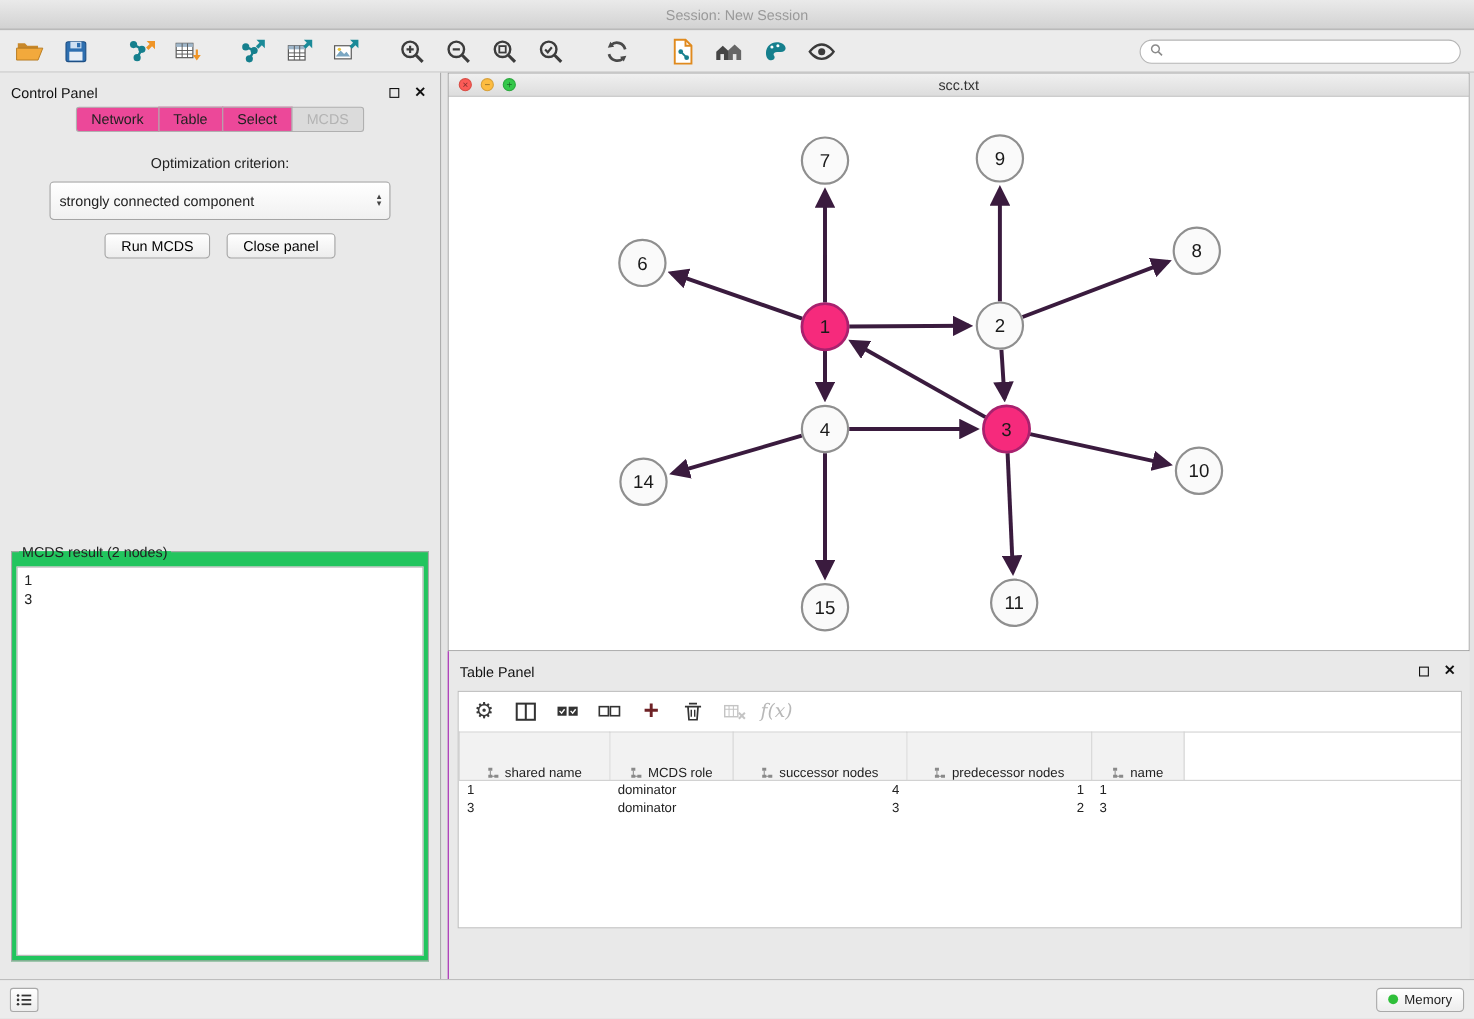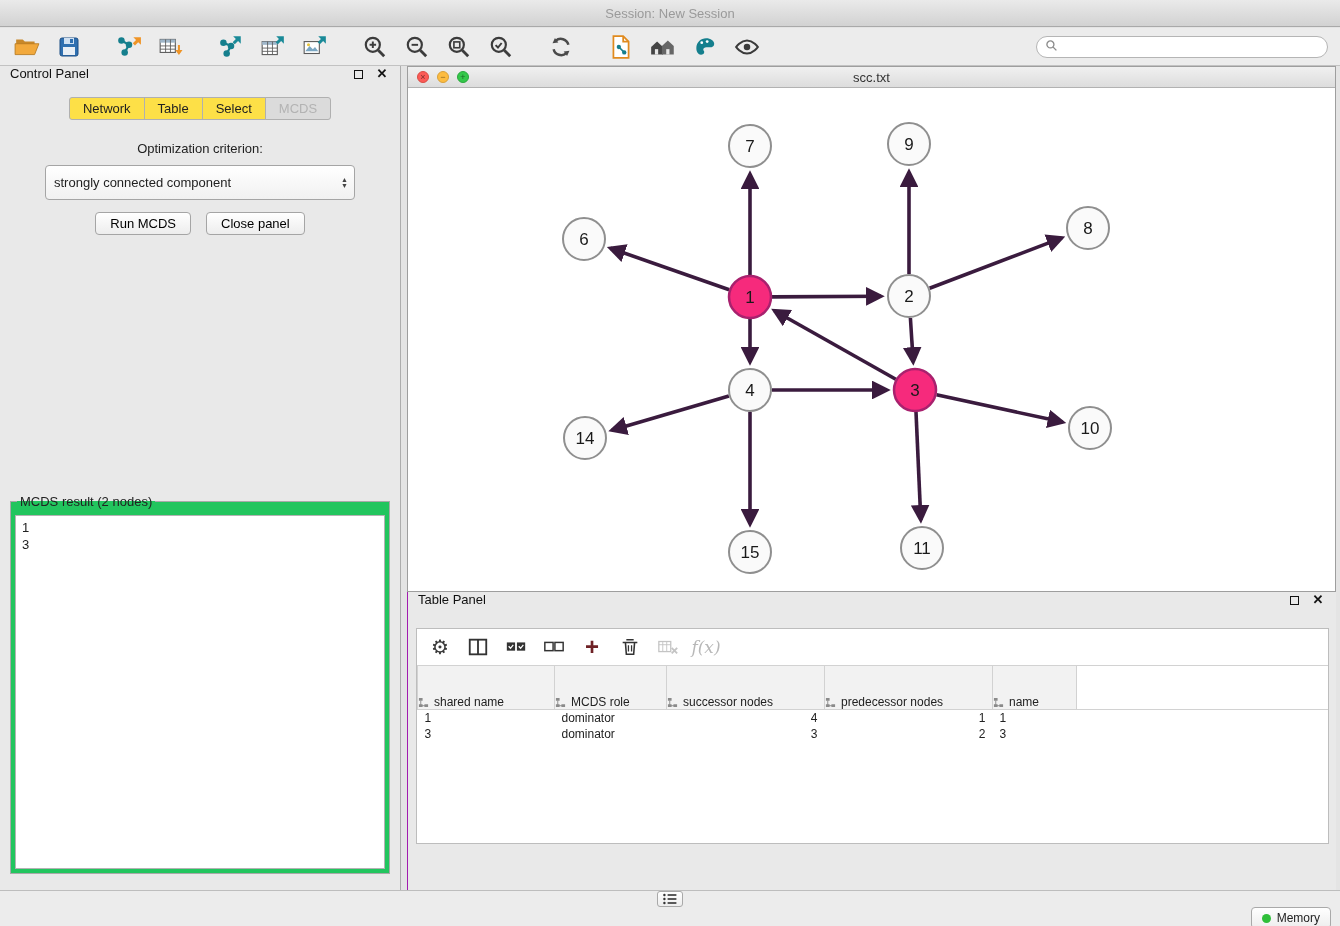--- a/index.html
+++ b/index.html
@@ -16,27 +16,27 @@
   .toolbar{position:absolute;left:0;top:28px;right:0;height:38px;background:#ececec;
     border-bottom:1px solid #c2c2c2;display:flex;align-items:center;padding:0 12px;}
   .tb-icon{width:30px;height:30px;display:flex;align-items:center;justify-content:center;cursor:pointer;flex:0 0 auto;}
   .gap-s{margin-left:12px;} .gap-g{margin-left:30px;}
   .search{margin-left:auto;width:292px;height:22px;border:1px solid #b5b5b5;border-radius:12px;
     background:#fff;display:flex;align-items:center;padding:0 8px;gap:5px;}
   .search input{border:none;outline:none;flex:1;font-size:12px;background:transparent;font-family:"Liberation Sans",sans-serif;}
 
   
   .control-panel{position:absolute;left:0;top:66px;width:401px;height:824px;background:#e9e9e9;border-right:1px solid #adadad;}
-  .panel-header{height:26px;display:flex;align-items:flex-start;padding:0 10px;gap:8px;}
+  .panel-header{height:26px;display:flex;align-items:flex-end;padding:0 10px;gap:8px;}
   .panel-title{flex:1;font-size:13px;color:#111;}
   .panel-btn{width:16px;height:16px;display:flex;align-items:center;justify-content:center;cursor:pointer;color:#111;}
   .float-glyph{width:9px;height:9px;border:1.5px solid #111;display:inline-block;}
   .close-glyph{font-size:13px;font-weight:bold;line-height:14px;}
   .cp-tabs{display:flex;justify-content:center;margin-top:5px;}
-  .cp-tab{padding:3px 13px;background:#fde047;border:1px solid #b0b0b0;margin-left:-1px;cursor:pointer;}
+  .cp-tab{padding:3px 13px;background:#ec4899;border:1px solid #b0b0b0;margin-left:-1px;cursor:pointer;}
   .cp-tab:first-child{border-radius:3px 0 0 3px;margin-left:0;}
   .cp-tab:last-child{border-radius:0 3px 3px 0;}
   .cp-tab.active{background:#dbdbdb;color:#b3b3b3;}
   .opt-label{text-align:center;margin-top:21px;}
   .dropdown{width:310px;height:35px;margin:9px auto 0;background:linear-gradient(#ffffff,#f1f1f1);
     border:1px solid #a5a5a5;border-radius:4px;display:flex;align-items:center;padding:0 4px 0 8px;cursor:pointer;}
   .dropdown .dd-label{flex:1;}
   .dd-arrows{display:flex;flex-direction:column;align-items:center;font-size:7px;line-height:6px;color:#444;padding-right:2px;}
   .cp-buttons{display:flex;justify-content:center;gap:15px;margin-top:12px;}
   .cp-button{padding:3px 14px;background:linear-gradient(#ffffff,#ededed);border:1px solid #a5a5a5;
@@ -61,31 +61,31 @@
   .table-panel{position:absolute;left:407px;top:592px;width:929px;height:298px;background:#e9e9e9;border-left:1px solid #a21caf;}
   .tp-box{position:absolute;left:8px;top:36px;width:913px;height:216px;background:#fff;border:1px solid #bdbdbd;overflow:hidden;}
   .tp-toolbar{height:36px;display:flex;align-items:center;gap:12px;padding:0 10px;background:#fff;}
   .tp-icon{width:26px;height:26px;display:flex;align-items:center;justify-content:center;cursor:pointer;}
   .gear-glyph{font-size:20px;color:#3a3a3a;line-height:22px;}
   .plus-glyph{font-size:24px;font-weight:bold;color:#6e2125;line-height:22px;}
   .fx-glyph{font-family:"DejaVu Serif",serif;font-style:italic;font-size:17px;color:#b8b8b8;}
   table{border-collapse:collapse;table-layout:fixed;width:100%;font-size:12px;}
   th{background:#f2f2f2;border:1px solid #d2d2d2;height:19px;font-weight:normal;overflow:hidden;}
   th.filler{background:#fff;border:none;border-top:1px solid #d2d2d2;border-bottom:1px solid #d2d2d2;}
-  .th-inner{display:flex;align-items:center;gap:5px;margin-top:29px;}
+  .th-inner{display:flex;align-items:center;justify-content:center;gap:5px;margin-top:29px;}
   td{height:16px;padding:0 7px;overflow:hidden;white-space:nowrap;}
   .tp-tabs{position:absolute;bottom:8px;left:50%;transform:translateX(-50%);display:flex;}
   .tp-tab{padding:3px 12px;background:#fbfbfb;border:1px solid #aeaeae;margin-left:-1px;font-weight:bold;cursor:pointer;white-space:nowrap;}
   .tp-tab:first-child{margin-left:0;border-radius:3px 0 0 3px;}
   .tp-tab:last-child{border-radius:0 3px 3px 0;}
   .tp-tab.active{background:#c9c9c9;color:#eeeeee;}
 
   
   .status-bar{position:absolute;left:0;bottom:0;right:0;height:36px;background:#ececec;border-top:1px solid #bdbdbd;
-    display:flex;align-items:center;padding:0 9px;flex-direction:column;}
+    display:flex;align-items:center;padding:0 9px;}
   .list-btn{width:26px;height:22px;border:1px solid #a9a9a9;border-radius:3px;background:linear-gradient(#fff,#ededed);
     display:flex;align-items:center;justify-content:center;cursor:pointer;}
   .memory-btn{margin-left:auto;display:flex;align-items:center;gap:6px;background:linear-gradient(#ffffff,#ededed);
     border:1px solid #a9a9a9;border-radius:4px;padding:3px 10px;font-size:12px;cursor:pointer;}
   .mem-dot{width:9px;height:9px;border-radius:50%;background:#2fbf3a;}
 </style>
 </head>
 <body>
 
 <div class="app">

